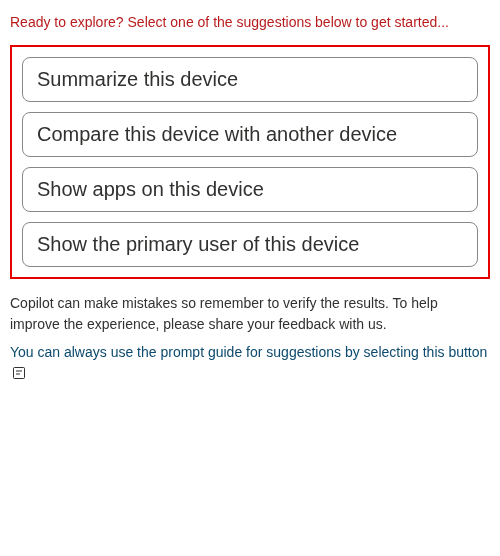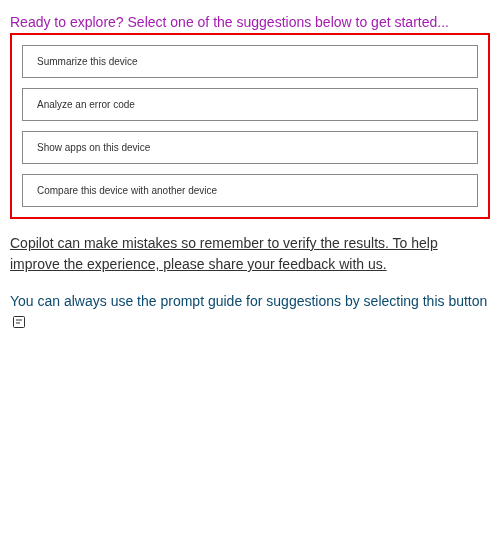--- a/index.html
+++ b/index.html
@@ -10,48 +10,48 @@
     body {
       font-family: "Segoe UI", -apple-system, BlinkMacSystemFont, sans-serif;
       font-size: 14px;
       color: #323130;
       background: #ffffff;
       width: 500px;
       padding: 12px 10px;
       line-height: 1.5;
     }
     .intro-text {
-      color: #a21caf;
+      margin-bottom: 12px;
+      color: #b91c1c;
     }
     .suggestions-box {
       border: 2px solid #e60000;
       padding: 8px 10px 10px 10px;
       margin-bottom: 14px;
     }
     .suggestion-btn {
       display: block;
       width: 100%;
       text-align: left;
       background: #ffffff;
       border: 1px solid #8a8886;
-      border-radius: 0;
+      border-radius: 8px;
       padding: 10px 14px;
-      font-size: 10px;
+      font-size: 20px;
       font-family: inherit;
       color: #323130;
       cursor: pointer;
       margin-top: 10px;
     }
     .suggestion-btn:first-child {
       margin-top: 2px;
     }
     .disclaimer {
-      margin-bottom: 16px;
+      margin-bottom: 7px;
       color: #323130;
-      text-decoration: underline;
     }
     .prompt-guide-text {
       color: #0c4a6e;
     }
     .prompt-icon {
       display: inline-block;
       vertical-align: middle;
       margin-left: 2px;
       position: relative;
       top: -1px;
@@ -60,23 +60,23 @@
       display: block;
     }
   </style>
 </head>
 <body>
 
 <p class="intro-text">Ready to explore? Select one of the suggestions below to get started...</p>
 
 <div class="suggestions-box">
   <button class="suggestion-btn">Summarize this device</button>
-  <button class="suggestion-btn">Analyze an error code</button>
+  <button class="suggestion-btn">Compare this device with another device</button>
   <button class="suggestion-btn">Show apps on this device</button>
-  <button class="suggestion-btn">Compare this device with another device</button>
+  <button class="suggestion-btn">Show the primary user of this device</button>
 </div>
 
 <p class="disclaimer">Copilot can make mistakes so remember to verify the results. To help improve the experience, please share your feedback with us.</p>
 
 <p class="prompt-guide-text">
   <span>You can always use the prompt guide for suggestions by selecting this button</span>
   <span class="prompt-icon">
     <svg width="14" height="14" viewBox="0 0 14 14" fill="none" stroke="#323130" stroke-width="1">
       <rect x="1.5" y="1.5" width="11" height="11" rx="1"></rect>
       <line x1="4" y1="5" x2="10" y2="5"></line>

